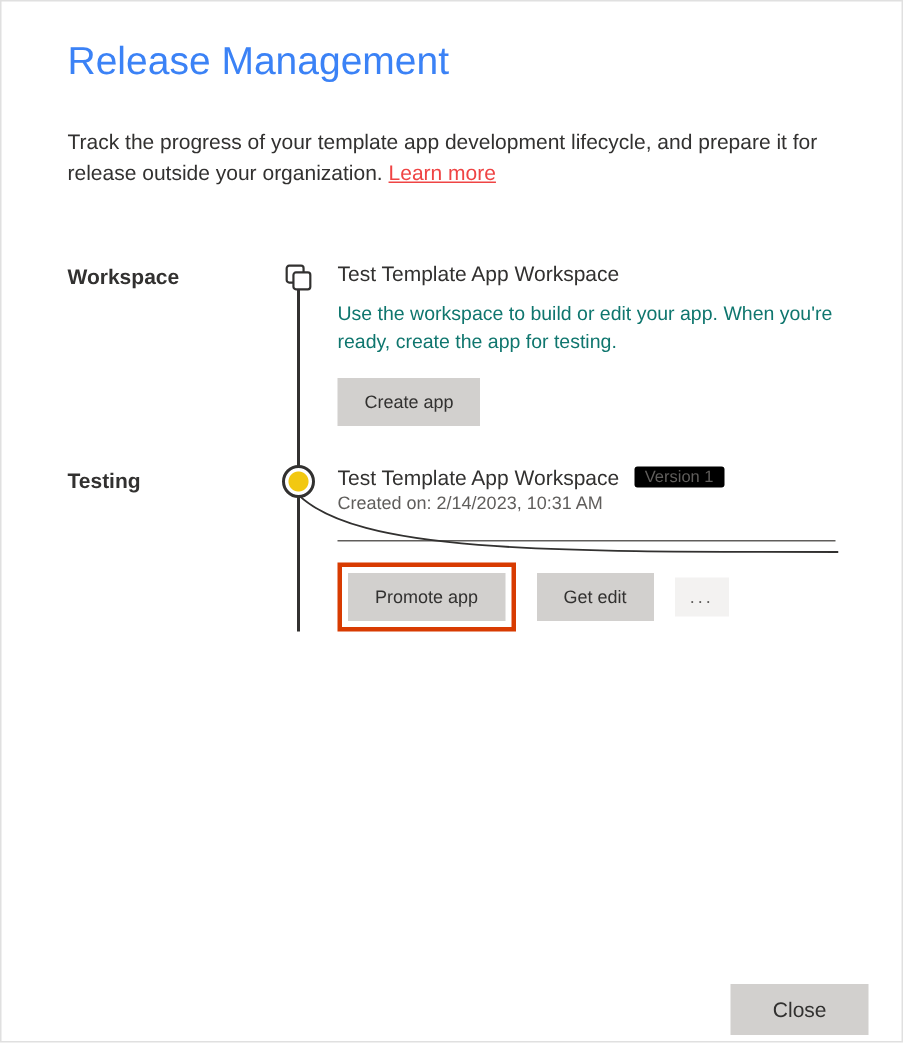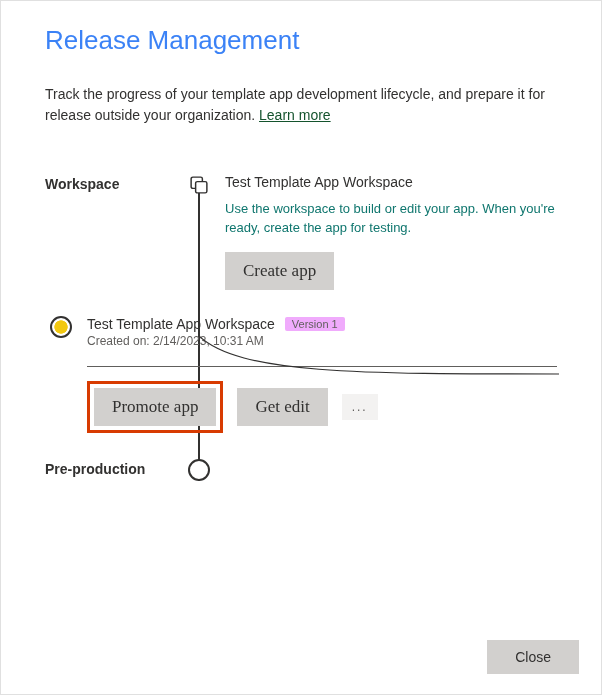--- a/index.html
+++ b/index.html
@@ -19,21 +19,21 @@
       color: #3b82f6;
       margin-bottom: 28px;
     }
     .intro {
       font-size: 14px;
       line-height: 1.5;
       color: #323130;
       margin-bottom: 48px;
     }
     .intro a {
-      color: #14532d;
+      color: #ef4444;
       text-decoration: underline;
     }
 
     .timeline {
       position: relative;
     }
     .vline {
       position: absolute;
       left: 153px;
       top: 16px;
@@ -87,21 +87,21 @@
     }
     .stage-title {
       font-size: 14px;
       font-weight: 400;
       color: #323130;
       display: flex;
       align-items: center;
       gap: 10px;
     }
     .version-badge {
-      background: #f0abfc;
+      background: #000000;
       color: #605e5c;
       font-size: 11px;
       padding: 1px 7px;
       border-radius: 2px;
     }
     .stage-meta {
       font-size: 12px;
       color: #605e5c;
       margin-top: 2px;
     }
@@ -128,44 +128,44 @@
     .btn-row {
       margin-top: 14px;
       display: flex;
       align-items: center;
       gap: 14px;
     }
     .btn {
       background: #d2d0ce;
       border: none;
       padding: 9px 18px;
-      font-size: 17px;
+      font-size: 12px;
       color: #323130;
       cursor: pointer;
-      font-family: Liberation Serif, serif;
+      font-family: Liberation Sans, sans-serif;
     }
     .btn-more {
       background: #f3f2f1;
       border: none;
       padding: 6px 10px;
       color: #605e5c;
       font-size: 12px;
       cursor: pointer;
       letter-spacing: 2px;
     }
     .highlight {
       border: 3px solid #d83b01;
       padding: 4px;
       display: inline-block;
     }
     .highlight .btn { margin: 0; }
 
     .footer {
       position: absolute;
-      bottom: 20px;
+      bottom: 4px;
       right: 22px;
     }
     .close-btn {
       background: #d2d0ce;
       border: none;
       padding: 9px 28px;
       font-size: 14px;
       color: #323130;
       cursor: pointer;
       font-family: inherit;
@@ -198,20 +198,21 @@
         <div class="btn-row">
           <button class="btn">Create app</button>
         </div>
       </div>
     </div>
 
     <div class="stage">
       <svg class="curve" viewBox="0 0 360 40" preserveAspectRatio="none">
         <path d="M0,0 C40,38 160,38 360,38" fill="none" stroke="#323130" stroke-width="1.2"></path>
       </svg>
+      <div class="stage-label">Testing</div>
       <div class="node-col">
         <div class="node active"></div>
       </div>
       <div class="stage-body">
         <div class="stage-title">
           <span>Test Template App Workspace</span>
           <span class="version-badge">Version 1</span>
         </div>
         <div class="stage-meta">
           <span>Created on: </span><span>2/14/2023, 10:31 AM</span>
@@ -220,26 +221,19 @@
         <div class="btn-row">
           <span class="highlight">
             <button class="btn">Promote app</button>
           </span>
           <button class="btn">Get edit</button>
           <button class="btn-more">...</button>
         </div>
       </div>
     </div>
 
-    <div class="stage" style="margin-bottom:60px;">
-      <div class="stage-label">Pre-production</div>
-      <div class="node-col">
-        <div class="node"></div>
-      </div>
-      <div class="stage-body"></div>
-    </div>
 
   </div>
 </div>
 
 <div class="footer">
   <button class="close-btn">Close</button>
 </div>
 
 </body></html>

